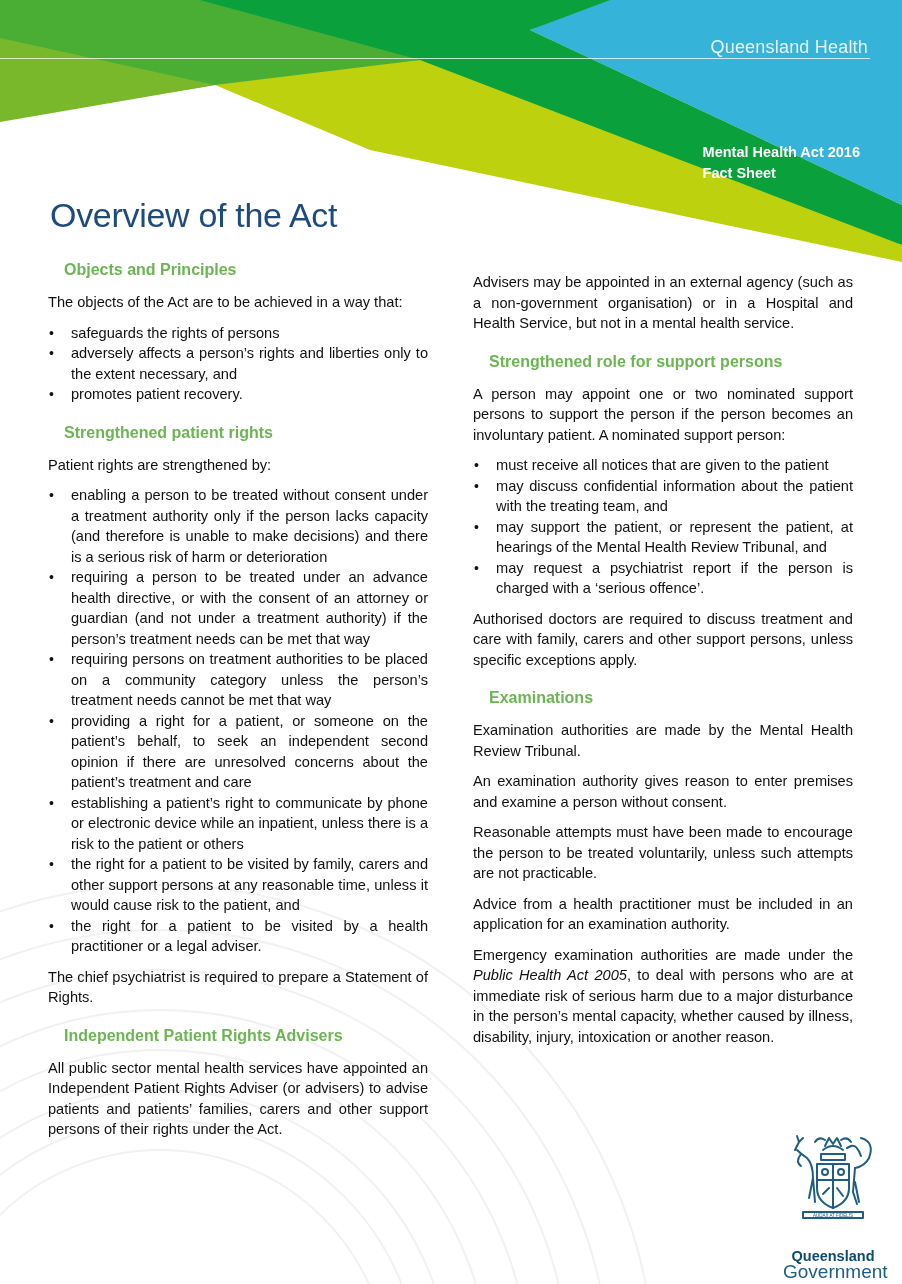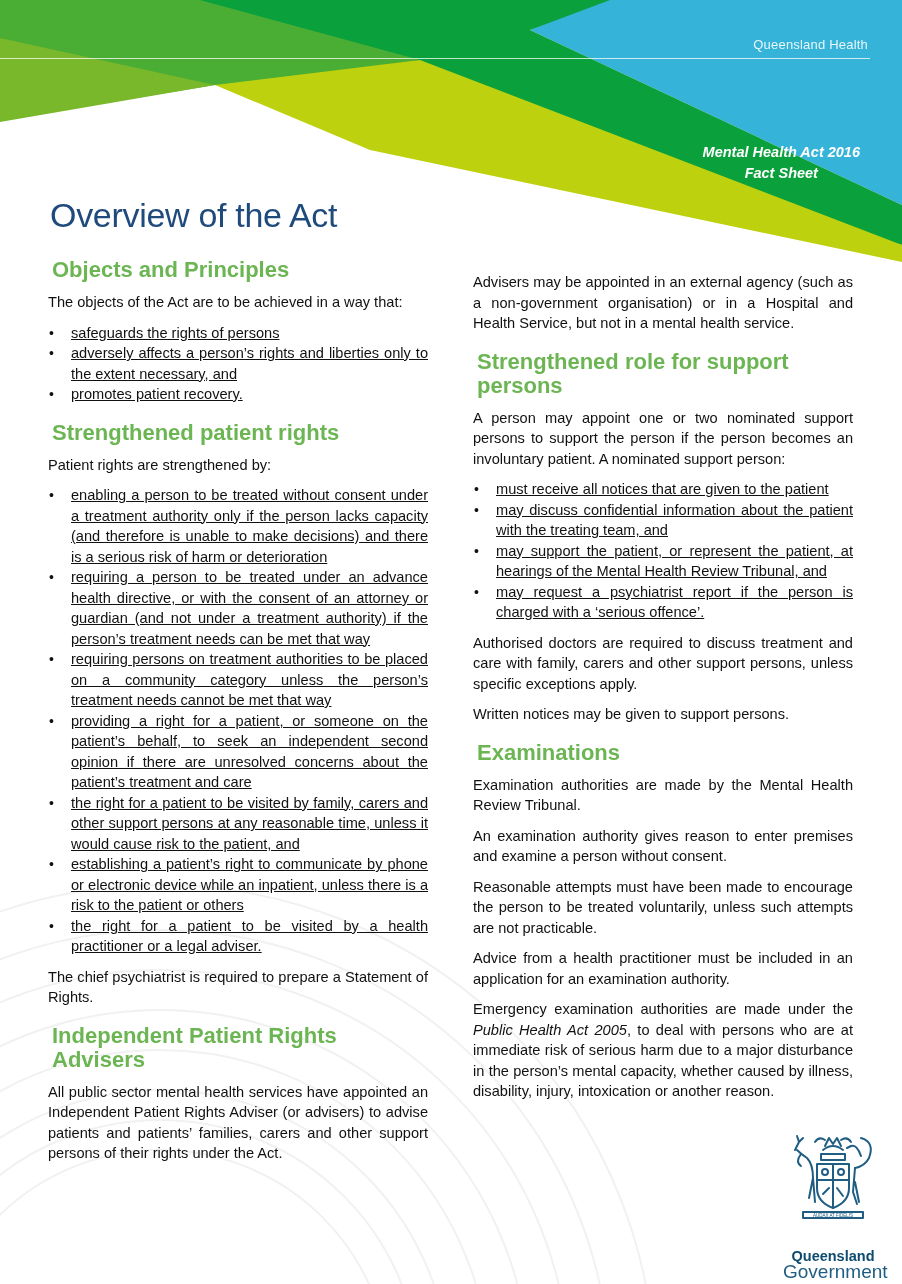--- a/index.html
+++ b/index.html
@@ -8,43 +8,43 @@
     background: #ffffff;
     font-family: "Liberation Sans", "DejaVu Sans", sans-serif;
     color: #111;
   }
   .bg-swirl {
     position: absolute; left: 0; top: 0; width: 902px; height: 1284px; z-index: 0;
   }
   .header-art { position: absolute; left: 0; top: 0; width: 902px; height: 270px; z-index: 1; }
   .brand {
     position: absolute; top: 37px; right: 34px; z-index: 3;
-    color: #e8f7fb; font-size: 13px; letter-spacing: 0.2px;
+    color: #e8f7fb; font-size: 18px; letter-spacing: 0.2px;
   }
   .rule {
     position: absolute; left: 0; top: 58px; width: 870px; height: 1px;
     background: rgba(255,255,255,0.75); z-index: 3;
   }
   .sheet-label {
-    position: absolute; right: 42px; top: 142px; z-index: 3; text-align: center;
-    color: #fff; font-weight: bold; font-style: italic; font-size: 14.5px; line-height: 21px;
+    position: absolute; right: 42px; top: 142px; z-index: 3; text-align: left;
+    color: #fff; font-weight: bold; font-size: 14.5px; line-height: 21px;
   }
   .title {
     position: absolute; left: 50px; top: 196px; z-index: 3; margin: 0;
     color: #1f4a7c; font-size: 34px; font-weight: normal; letter-spacing: -0.3px;
   }
   .col { position: absolute; z-index: 3; width: 380px; font-size: 14.6px; line-height: 20.5px; }
   .col.left { left: 48px; top: 258px; }
   .col.right { left: 473px; top: 272px; }
   .col h2 {
-    color: #6cb553; font-size: 22px; font-weight: bold; margin: 0 0 10px 4px; line-height: 24px;
+    color: #6cb553; font-size: 16px; font-weight: bold; margin: 0 0 10px 16px; line-height: 24px;
   }
   .col p { margin: 0 0 10px 0; text-align: justify; }
   .col ul { list-style: none; margin: 0 0 10px 0; padding: 0; }
-  .col li { position: relative; padding-left: 23px; text-align: justify; text-decoration: underline; }
+  .col li { position: relative; padding-left: 23px; text-align: justify; }
   .col li::before {
     content: "\2022"; position: absolute; left: 1px; top: 0; font-size: 14px;
   }
   .sec-gap { height: 6px; }
   .logo {
     position: absolute; left: 783px; top: 1132px; width: 100px; z-index: 3; text-align: center;
   }
   .logo-name { color: #0c4a6e; font-weight: bold; font-size: 14.5px; line-height: 16px; margin-top: 20px; text-align: center; }
   .logo-sub { color: #1f5d82; font-size: 19px; line-height: 15px; }
   em { font-style: italic; }
@@ -99,43 +99,42 @@
     <li>promotes patient recovery.</li>
   </ul>
   <div class="sec-gap"></div>
   <h2>Strengthened patient rights</h2>
   <p>Patient rights are strengthened by:</p>
   <ul>
     <li>enabling a person to be treated without consent under a treatment authority only if the person lacks capacity (and therefore is unable to make decisions) and there is a serious risk of harm or deterioration</li>
     <li>requiring a person to be treated under an advance health directive, or with the consent of an attorney or guardian (and not under a treatment authority) if the person’s treatment needs can be met that way</li>
     <li>requiring persons on treatment authorities to be placed on a community category unless the person’s treatment needs cannot be met that way</li>
     <li>providing a right for a patient, or someone on the patient’s behalf, to seek an independent second opinion if there are unresolved concerns about the patient’s treatment and care</li>
+    <li>establishing a patient’s right to communicate by phone or electronic device while an inpatient, unless there is a risk to the patient or others</li>
     <li>the right for a patient to be visited by family, carers and other support persons at any reasonable time, unless it would cause risk to the patient, and</li>
-    <li>establishing a patient’s right to communicate by phone or electronic device while an inpatient, unless there is a risk to the patient or others</li>
     <li>the right for a patient to be visited by a health practitioner or a legal adviser.</li>
   </ul>
   <p>The chief psychiatrist is required to prepare a Statement of Rights.</p>
   <div class="sec-gap"></div>
   <h2>Independent Patient Rights Advisers</h2>
   <p>All public sector mental health services have appointed an Independent Patient Rights Adviser (or advisers) to advise patients and patients’ families, carers and other support persons of their rights under the Act.</p>
 </div>
 
 <div class="col right">
   <p>Advisers may be appointed in an external agency (such as a non-government organisation) or in a Hospital and Health Service, but not in a mental health service.</p>
   <div class="sec-gap"></div>
   <h2>Strengthened role for support persons</h2>
   <p>A person may appoint one or two nominated support persons to support the person if the person becomes an involuntary patient. A nominated support person:</p>
   <ul>
     <li>must receive all notices that are given to the patient</li>
     <li>may discuss confidential information about the patient with the treating team, and</li>
     <li>may support the patient, or represent the patient, at hearings of the Mental Health Review Tribunal, and</li>
     <li>may request a psychiatrist report if the person is charged with a ‘serious offence’.</li>
   </ul>
   <p>Authorised doctors are required to discuss treatment and care with family, carers and other support persons, unless specific exceptions apply.</p>
-  <p>Written notices may be given to support persons.</p>
   <div class="sec-gap"></div>
   <h2>Examinations</h2>
   <p>Examination authorities are made by the Mental Health Review Tribunal.</p>
   <p>An examination authority gives reason to enter premises and examine a person without consent.</p>
   <p>Reasonable attempts must have been made to encourage the person to be treated voluntarily, unless such attempts are not practicable.</p>
   <p>Advice from a health practitioner must be included in an application for an examination authority.</p>
   <p><span>Emergency examination authorities are made under the </span><em>Public Health Act 2005</em><span>, to deal with persons who are at immediate risk of serious harm due to a major disturbance in the person’s mental capacity, whether caused by illness, disability, injury, intoxication or another reason.</span></p>
 </div>
 
 <div class="logo">

